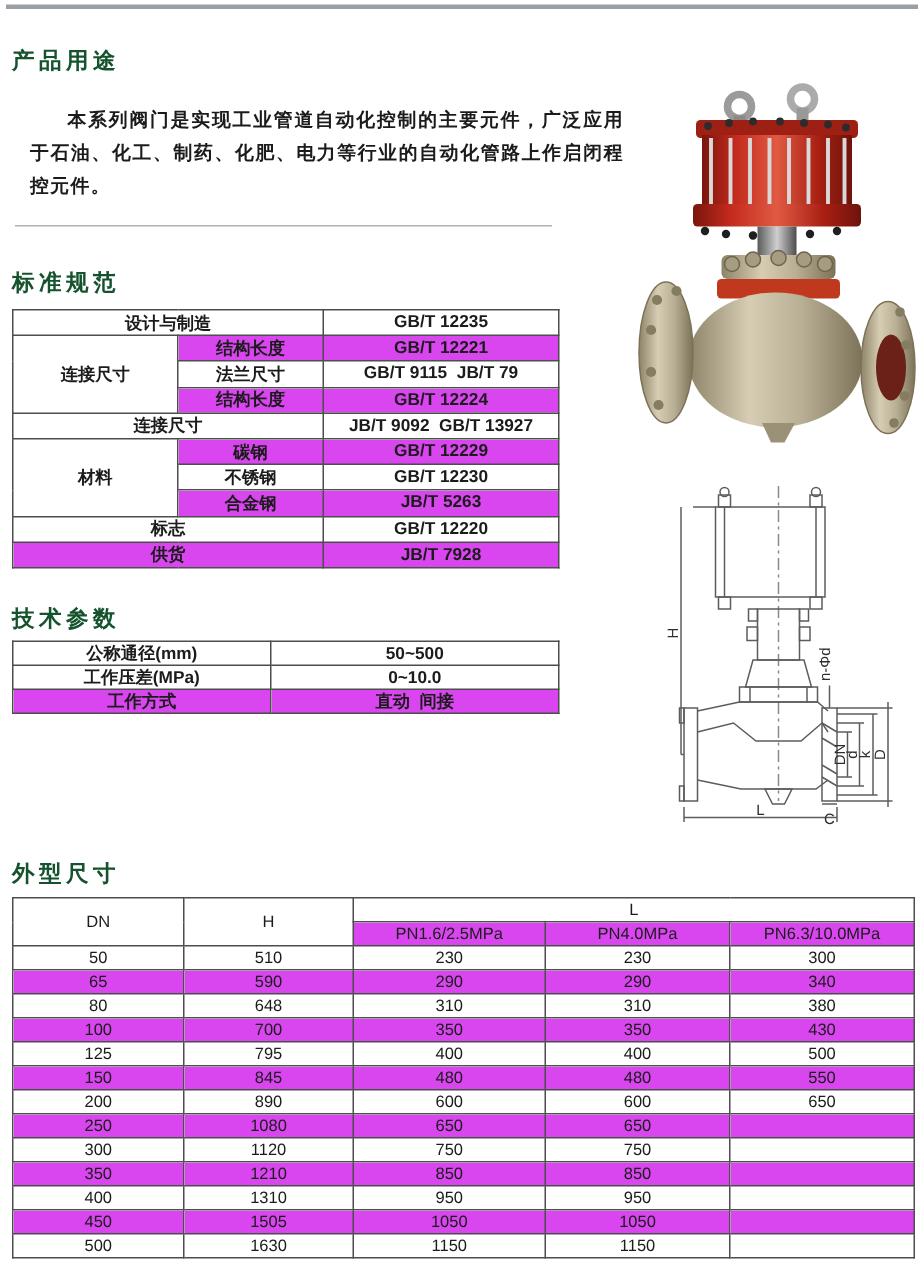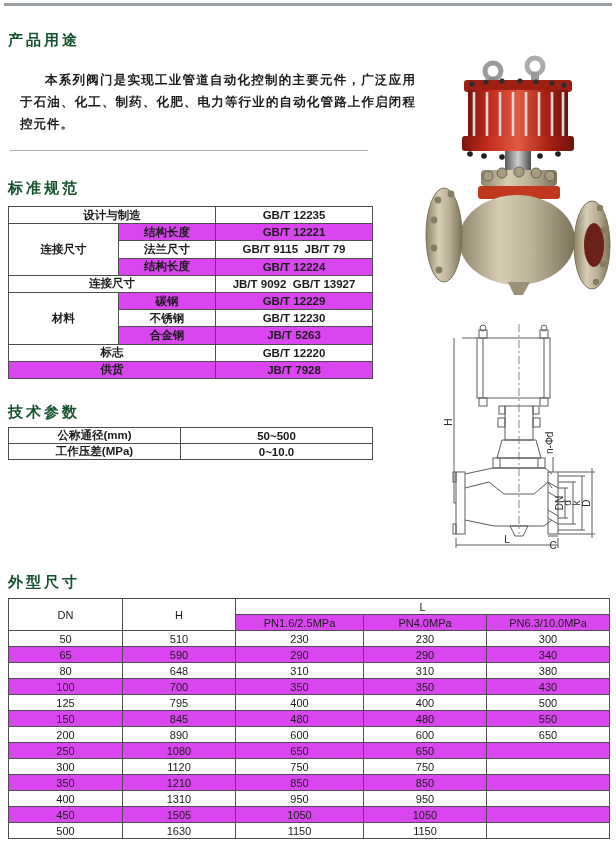--- a/index.html
+++ b/index.html
@@ -193,20 +193,24 @@
       </colgroup>
     <tbody>
         <tr>
       <td>公称通径(mm)</td>
       <td>50~500</td>
     </tr>
     <tr>
       <td>工作压差(MPa)</td>
       <td>0~10.0</td>
     </tr>
+    <tr>
+      <td class="gray">工作方式</td>
+      <td class="gray">直动  间接</td>
+    </tr>
   </tbody>
     </table>
 
   <svg id="drawing" class="fig" width="172" height="240" viewBox="0 0 172 240">
     <g fill="none" stroke="#5c5c5c" stroke-width="1">
 
       <line x1="75" y1="2" x2="75" y2="212" stroke-dasharray="8 3 2 3" stroke="#8a8a8a"></line>
 
       <rect x="33" y="16" width="73" height="60"></rect>
       <line x1="39" y1="16" x2="39" y2="76"></line>

